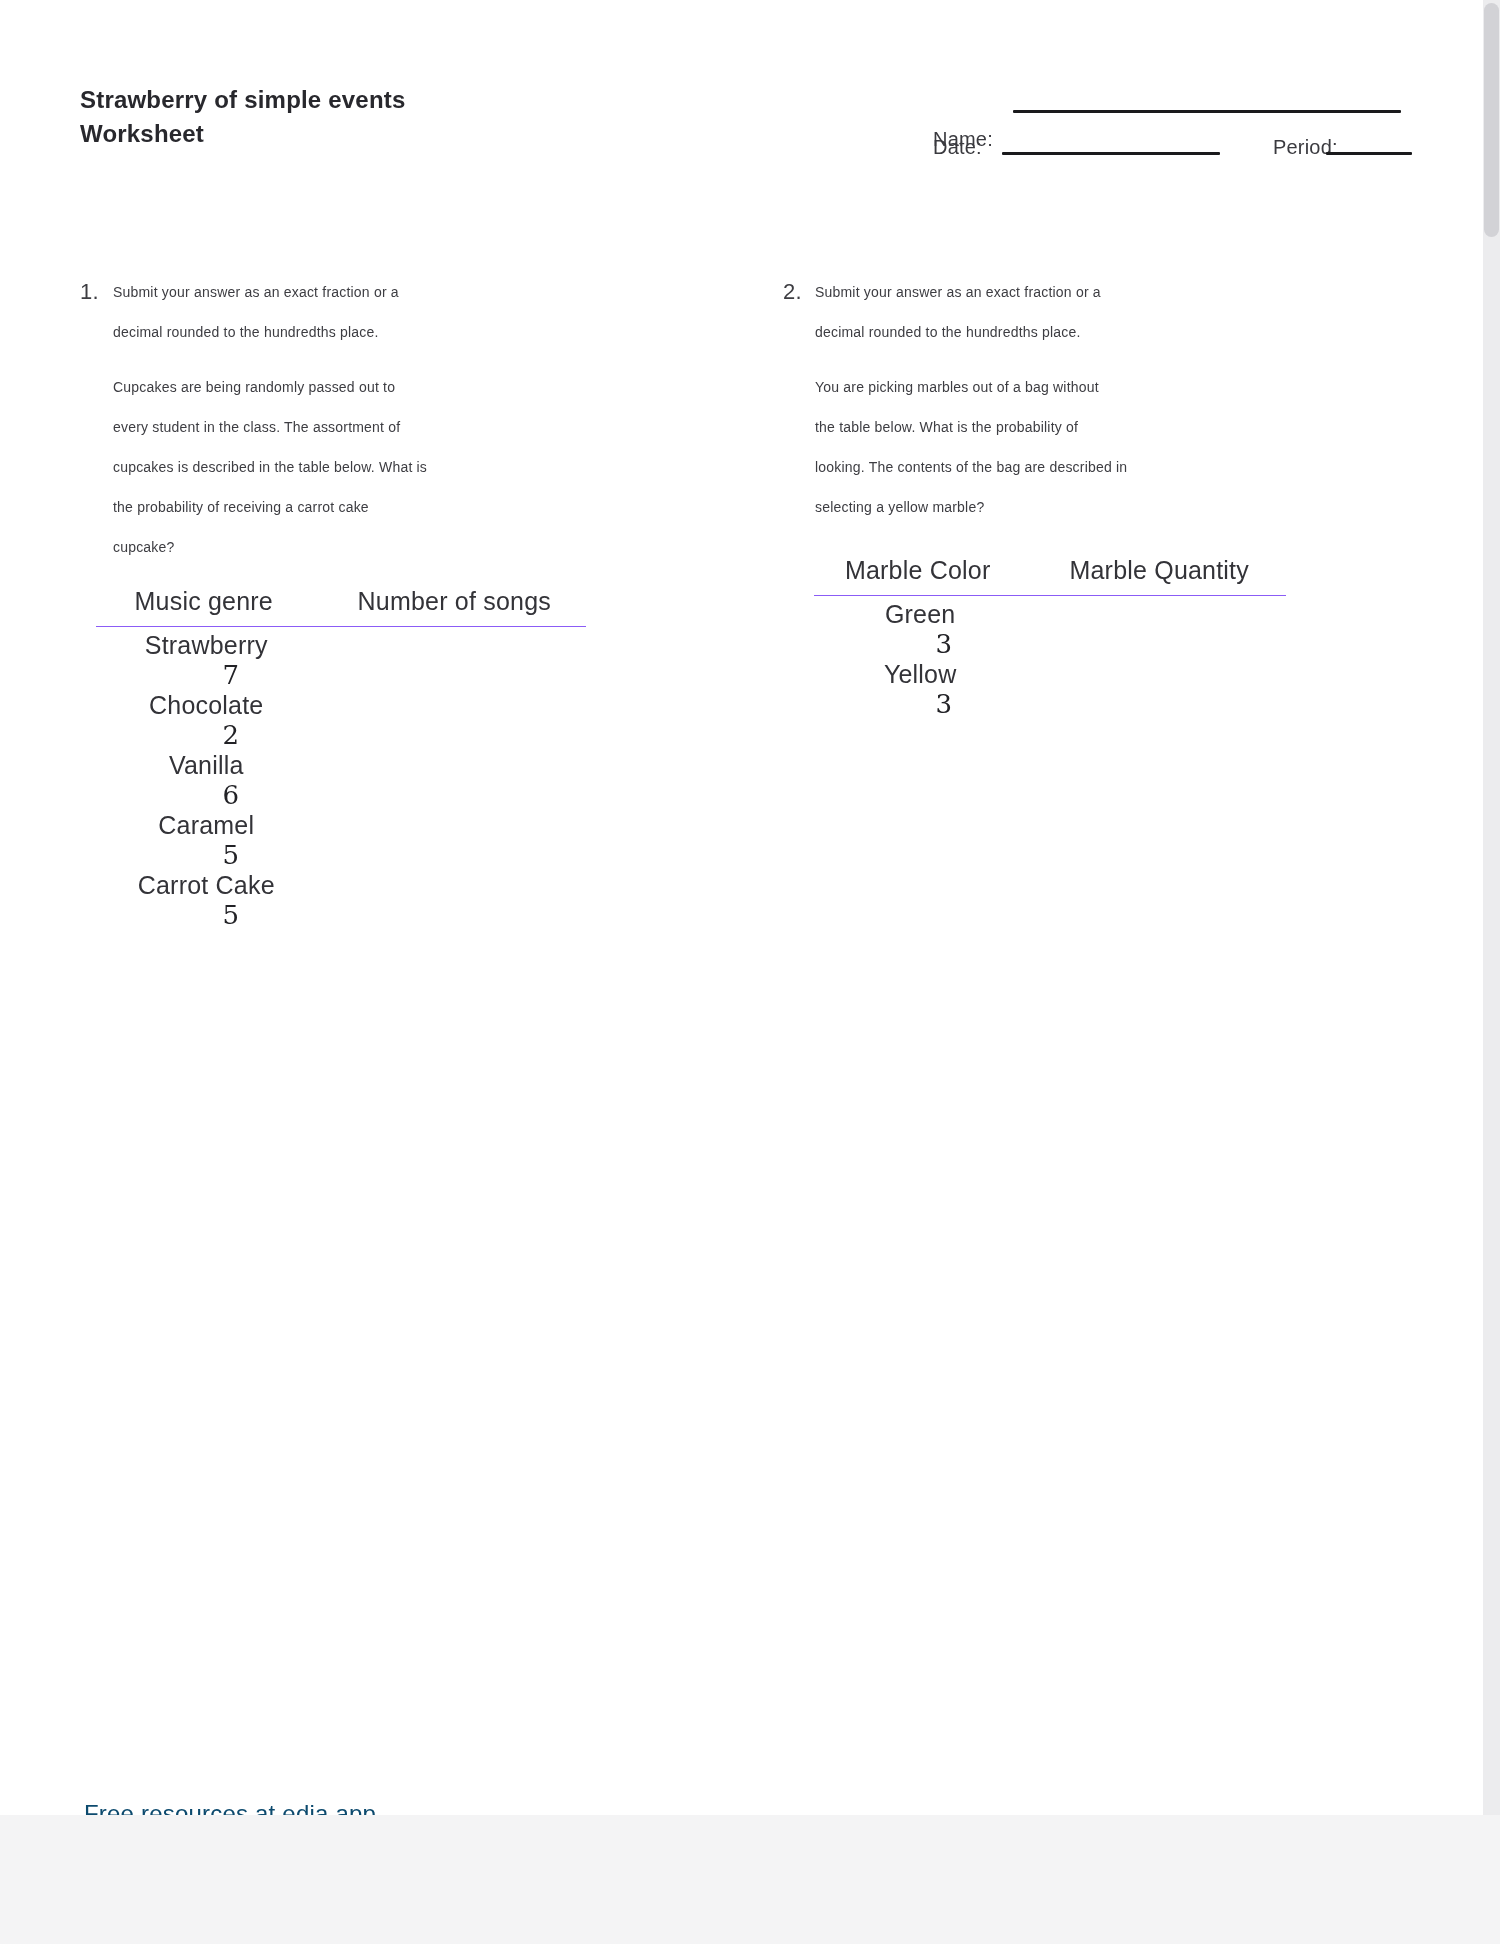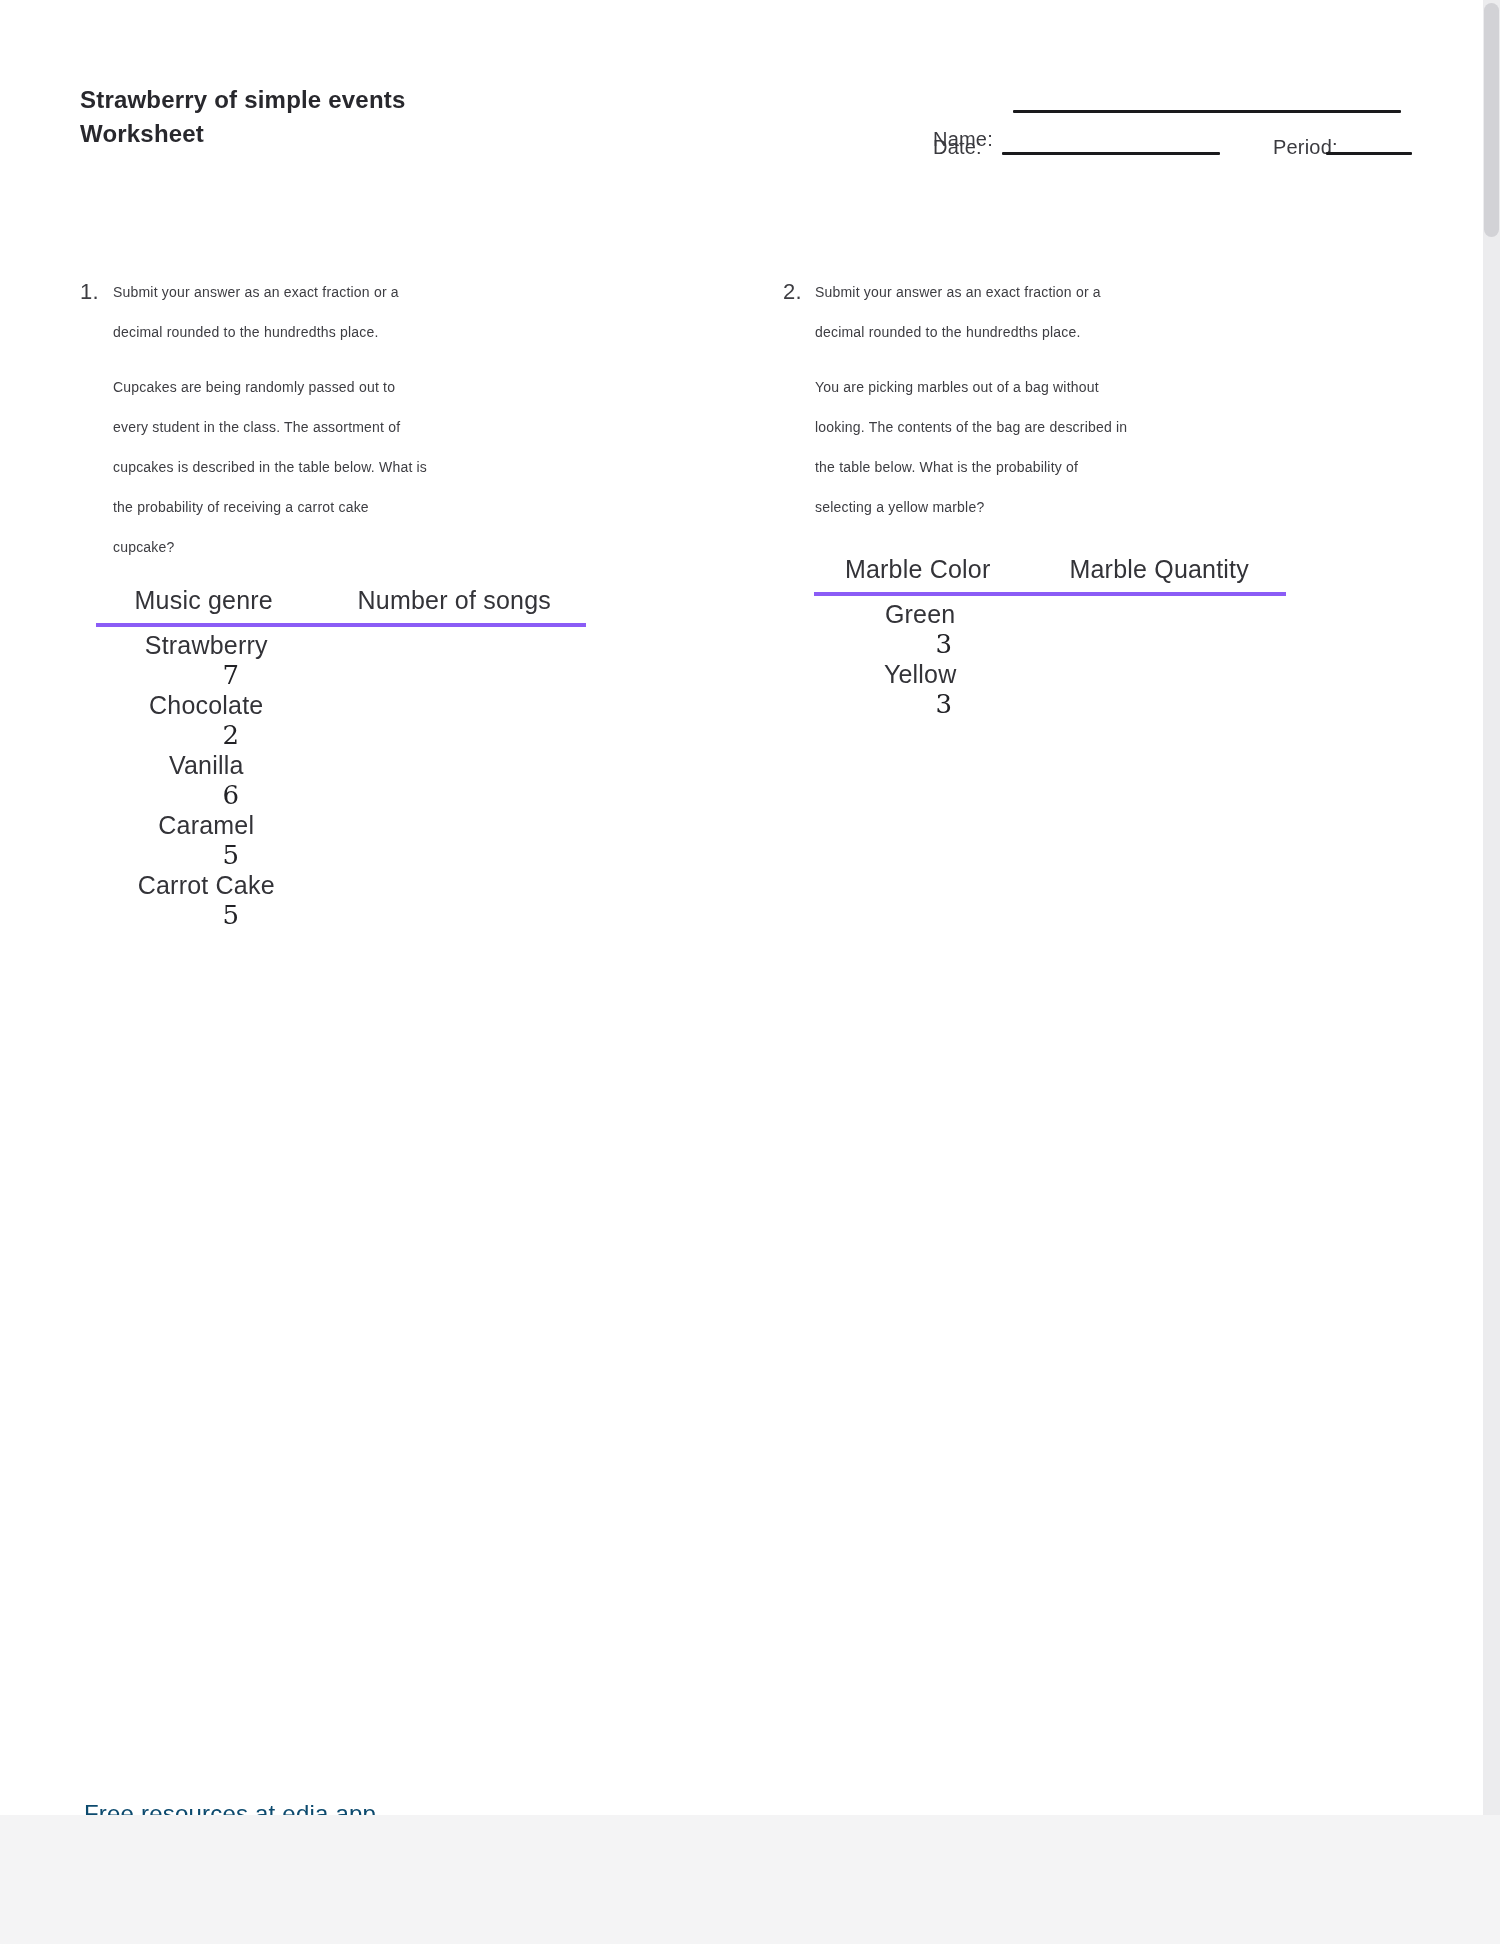--- a/index.html
+++ b/index.html
@@ -25,21 +25,21 @@
   
   .q-number {
     font-size: 22px; line-height: 40px; color: #3d3d42; letter-spacing: 0.2px;
   }
   .q-block { width: 620px; }
   .q-line { font-size: 14px; line-height: 40px; letter-spacing: 0.2px; white-space: nowrap; }
   .p-gap { height: 15px; }
 
   
   .mini-table { }
-  .mt-header { display: flex; height: 50px; border-bottom: 4px solid #8b5cf6; gap: 11px; }
+  .mt-header { display: flex; height: 50px; border-bottom: 1px solid #8b5cf6; gap: 11px; }
   .mt-header .c1, .mt-header .c2 {
     display: flex; align-items: center; justify-content: center;
     font-size: 25px; color: #333338; letter-spacing: 0.2px; white-space: nowrap;
   }
   .c1 { width: 45%; } .c2 { width: 55%; }
   .mt-rows { padding-top: 4px; }
   .mt-row { display: flex; height: 60px; flex-direction: column; }
   .mt-row .cell-label {
     width: 45%; display: flex; align-items: center; justify-content: center;
     font-size: 25px; color: #333338; letter-spacing: 0.2px; white-space: nowrap;
@@ -127,22 +127,22 @@
   </div>
 </div>
 
 <div class="abs q-number" style="left:783px; top:272px;">2.</div>
 
 <div class="abs q-block" style="left:815px; top:272px;">
   <div class="q-line">Submit your answer as an exact fraction or a</div>
   <div class="q-line">decimal rounded to the hundredths place.</div>
   <div class="p-gap"></div>
   <div class="q-line">You are picking marbles out of a bag without</div>
+  <div class="q-line">the table below. What is the probability of</div>
   <div class="q-line">looking. The contents of the bag are described in</div>
-  <div class="q-line">the table below. What is the probability of</div>
   <div class="q-line">selecting a yellow marble?</div>
 </div>
 
 <div class="abs mini-table" style="left:814px; top:546px; width:472px;">
   <div class="mt-header">
     <div class="c1">Marble Color</div>
     <div class="c2">Marble Quantity</div>
   </div>
   <div class="mt-rows">
     <div class="mt-row">

